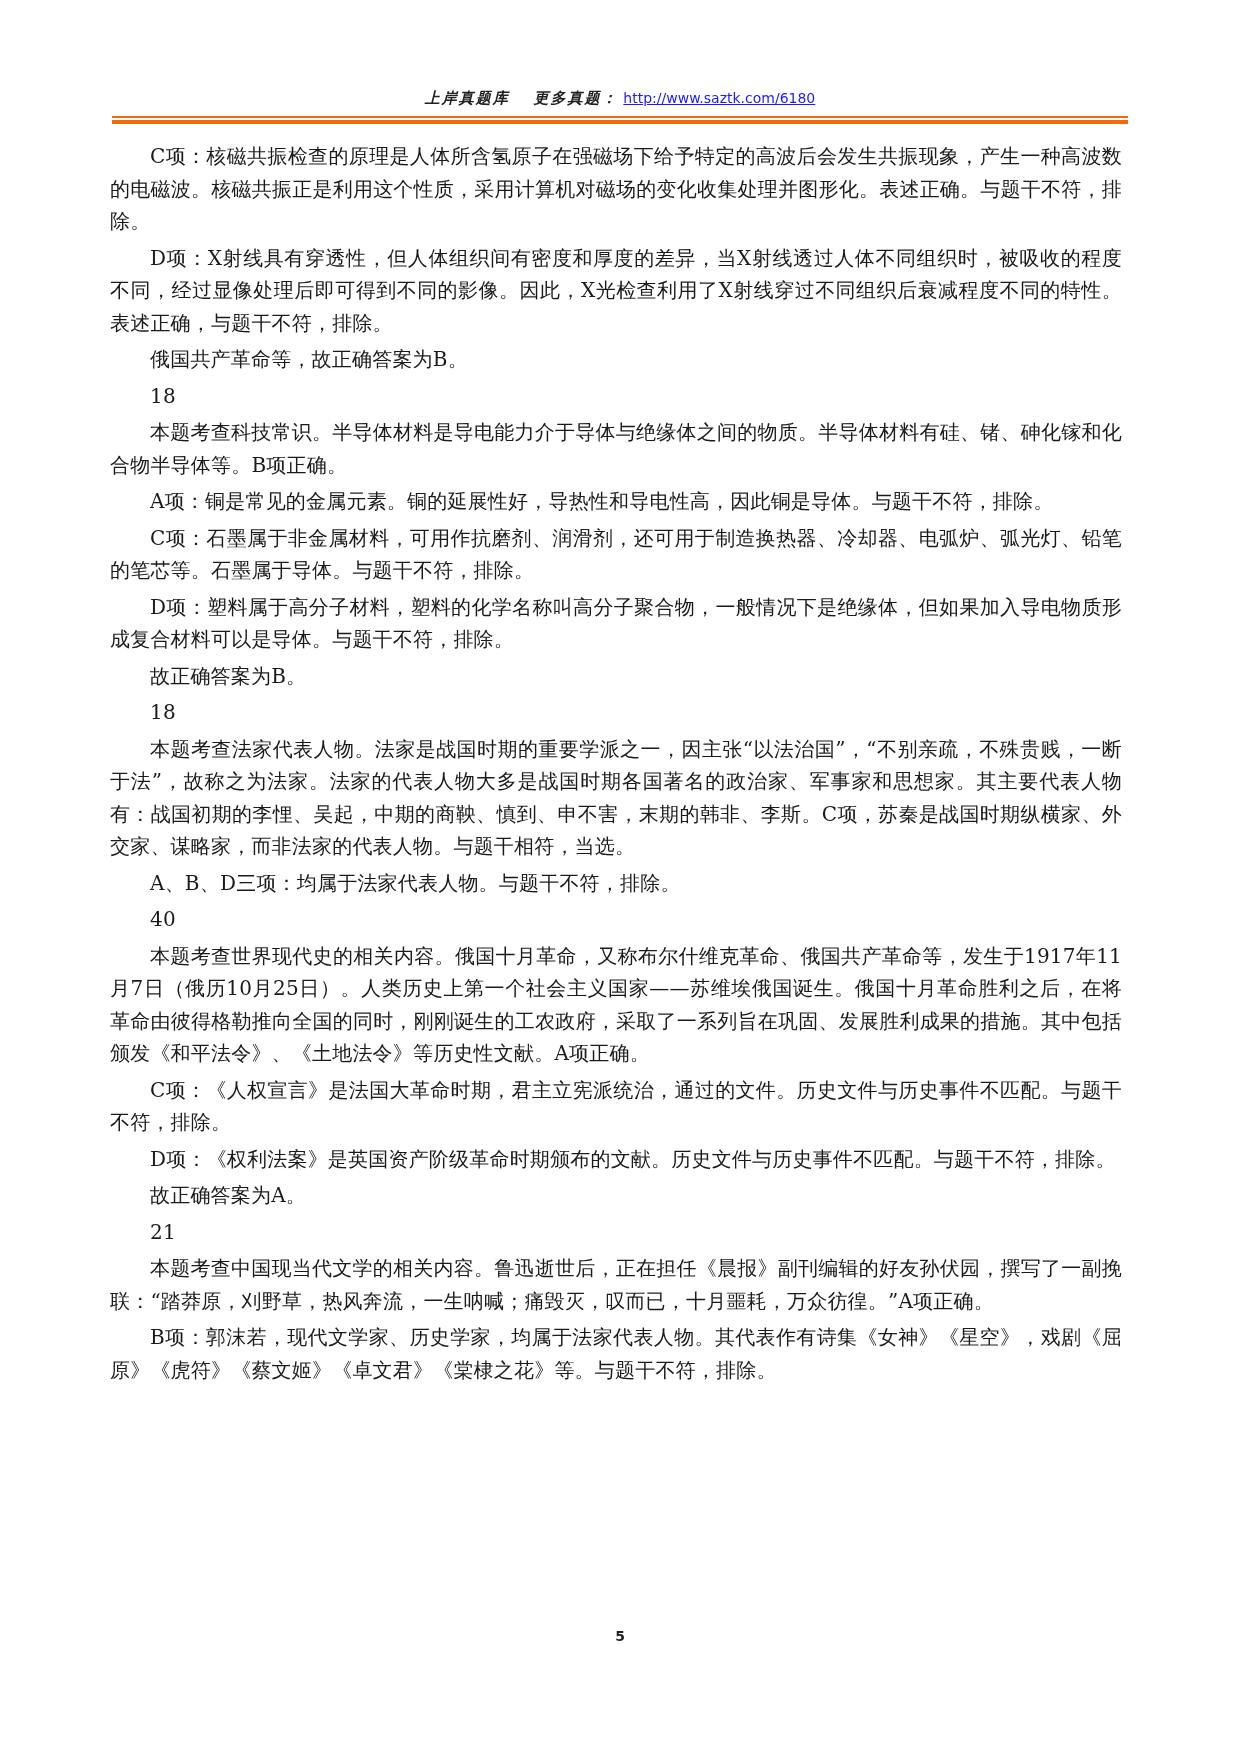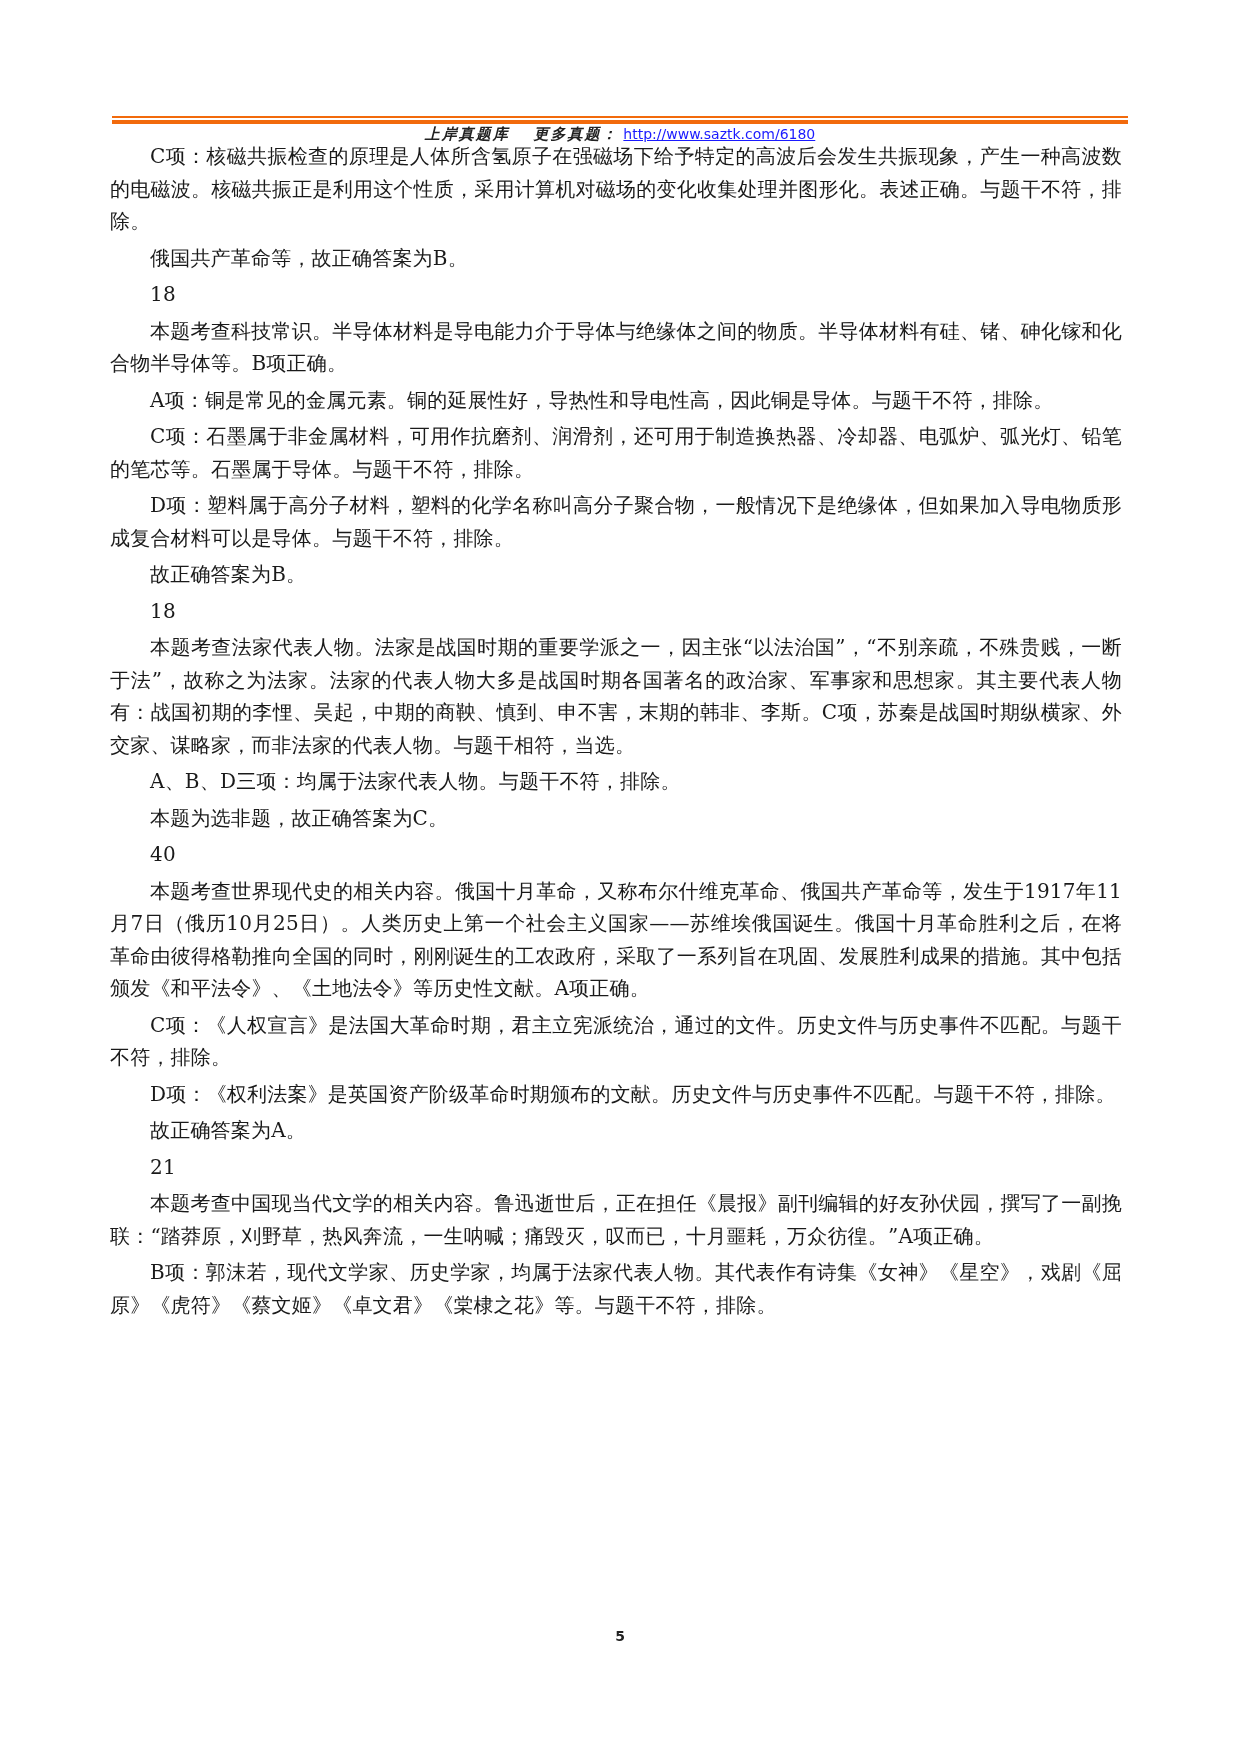--- a/index.html
+++ b/index.html
@@ -1,19 +1,19 @@
 <!DOCTYPE html>
 <html><head>
 <meta charset="utf-8">
 <style>
   html, body { margin: 0; padding: 0; background: #ffffff; }
   body { width: 1240px; height: 1754px; position: relative; overflow: hidden;
          font-family: "DejaVu Serif", "Liberation Serif", serif; color: #1a1a1a; }
   .header { position: absolute; left: 112px; top: 88px; width: 1016px; text-align: center;
-            font-size: 15px; line-height: 20px; margin-top: 36px; }
+            font-size: 15px; line-height: 20px; }
   .header .brand { font-family: "DejaVu Serif", serif; font-style: italic; font-weight: bold; color: #222; letter-spacing: 2px; }
   .header .link { color: #1a1aff; text-decoration: underline; font-family: "DejaVu Sans", sans-serif; font-size: 14px; }
   .rule-thin { position: absolute; left: 112px; top: 116px; width: 1016px; height: 2px; background: #f26a0c; }
   .rule-thick { position: absolute; left: 112px; top: 120px; width: 1016px; height: 4px; background: #f26a0c; }
   .content { position: absolute; left: 106px; top: 136px; width: 1020px; }
   .p { font-size: 20px; line-height: 32.5px; margin: 4px; text-indent: 2em; text-align: justify; letter-spacing: 0.2px; }
   .footer { position: absolute; left: 0; top: 1628px; width: 1240px; text-align: center;
             font-family: "DejaVu Sans", sans-serif; font-size: 14px; font-weight: bold; color: #222; }
 </style>
 </head>
@@ -23,31 +23,31 @@
   <span class="brand">上岸真题库</span>
   <span>&nbsp;&nbsp;&nbsp;</span>
   <span class="brand">更多真题：</span>
   <a class="link">http://www.saztk.com/6180</a>
 </div>
 <div class="rule-thin"></div>
 <div class="rule-thick"></div>
 
 <div class="content">
   <p class="p">C项：核磁共振检查的原理是人体所含氢原子在强磁场下给予特定的高波后会发生共振现象，产生一种高波数的电磁波。核磁共振正是利用这个性质，采用计算机对磁场的变化收集处理并图形化。表述正确。与题干不符，排除。</p>
+  <p class="p">D项：X射线具有穿透性，但人体组织间有密度和厚度的差异，当X射线透过人体不同组织时，被吸收的程度不同，经过显像处理后即可得到不同的影像。因此，X光检查利用了X射线穿过不同组织后衰减程度不同的特性。表述正确，与题干不符，排除。</p>
   <p class="p">俄国共产革命等，故正确答案为B。</p>
   <p class="p">18</p>
   <p class="p">本题考查科技常识。半导体材料是导电能力介于导体与绝缘体之间的物质。半导体材料有硅、锗、砷化镓和化合物半导体等。B项正确。</p>
   <p class="p">A项：铜是常见的金属元素。铜的延展性好，导热性和导电性高，因此铜是导体。与题干不符，排除。</p>
   <p class="p">C项：石墨属于非金属材料，可用作抗磨剂、润滑剂，还可用于制造换热器、冷却器、电弧炉、弧光灯、铅笔的笔芯等。石墨属于导体。与题干不符，排除。</p>
   <p class="p">D项：塑料属于高分子材料，塑料的化学名称叫高分子聚合物，一般情况下是绝缘体，但如果加入导电物质形成复合材料可以是导体。与题干不符，排除。</p>
   <p class="p">故正确答案为B。</p>
   <p class="p">18</p>
   <p class="p">本题考查法家代表人物。法家是战国时期的重要学派之一，因主张“以法治国”，“不别亲疏，不殊贵贱，一断于法”，故称之为法家。法家的代表人物大多是战国时期各国著名的政治家、军事家和思想家。其主要代表人物有：战国初期的李悝、吴起，中期的商鞅、慎到、申不害，末期的韩非、李斯。C项，苏秦是战国时期纵横家、外交家、谋略家，而非法家的代表人物。与题干相符，当选。</p>
   <p class="p">A、B、D三项：均属于法家代表人物。与题干不符，排除。</p>
-  <p class="p">本题为选非题，故正确答案为C。</p>
   <p class="p">40</p>
   <p class="p">本题考查世界现代史的相关内容。俄国十月革命，又称布尔什维克革命、俄国共产革命等，发生于1917年11月7日（俄历10月25日）。人类历史上第一个社会主义国家——苏维埃俄国诞生。俄国十月革命胜利之后，在将革命由彼得格勒推向全国的同时，刚刚诞生的工农政府，采取了一系列旨在巩固、发展胜利成果的措施。其中包括颁发《和平法令》、《土地法令》等历史性文献。A项正确。</p>
   <p class="p">C项：《人权宣言》是法国大革命时期，君主立宪派统治，通过的文件。历史文件与历史事件不匹配。与题干不符，排除。</p>
   <p class="p">D项：《权利法案》是英国资产阶级革命时期颁布的文献。历史文件与历史事件不匹配。与题干不符，排除。</p>
   <p class="p">故正确答案为A。</p>
   <p class="p">21</p>
   <p class="p">本题考查中国现当代文学的相关内容。鲁迅逝世后，正在担任《晨报》副刊编辑的好友孙伏园，撰写了一副挽联：“踏莽原，刈野草，热风奔流，一生呐喊；痛毁灭，叹而已，十月噩耗，万众彷徨。”A项正确。</p>
   <p class="p">B项：郭沫若，现代文学家、历史学家，均属于法家代表人物。其代表作有诗集《女神》《星空》，戏剧《屈原》《虎符》《蔡文姬》《卓文君》《棠棣之花》等。与题干不符，排除。</p>
 </div>
 

